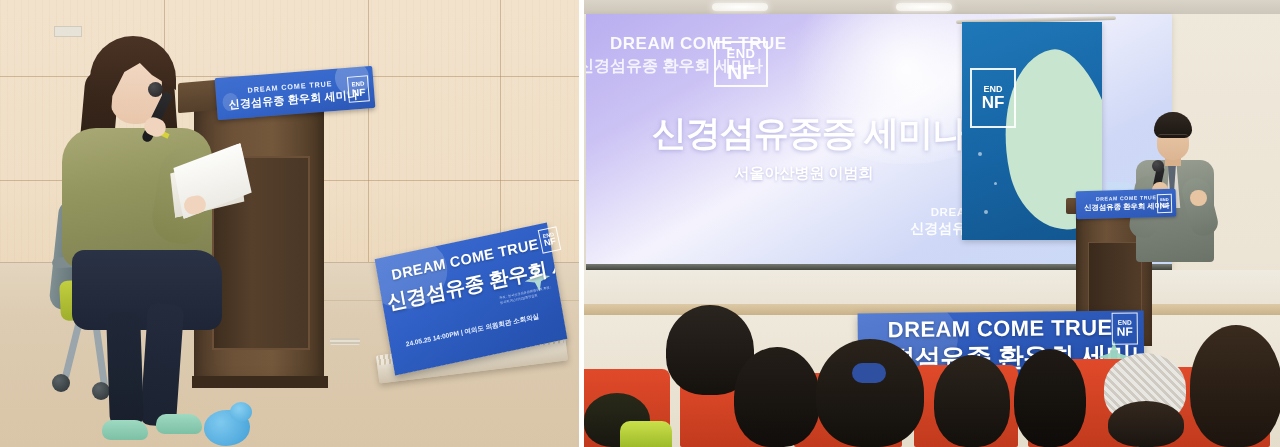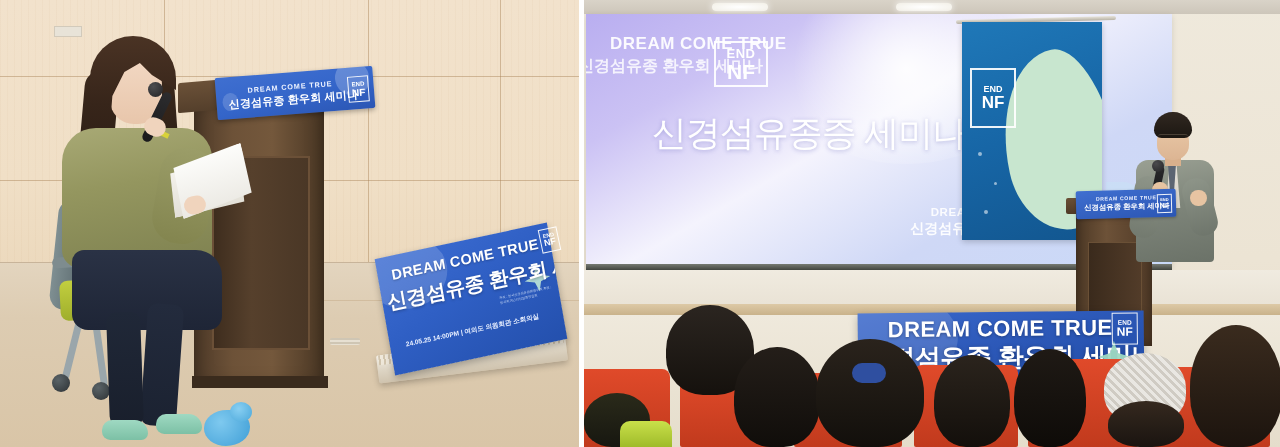--- a/index.html
+++ b/index.html
@@ -143,21 +143,21 @@
     background:linear-gradient(150deg,#b9aef0 0%,#cbc2f4 22%,#f4f3fd 46%,#cfd8f6 72%,#c9d9f7 100%);
     box-shadow:0 2px 6px rgba(0,0,0,.12);overflow:hidden;}
   .screenGlow{position:absolute;left:190px;top:-40px;width:260px;height:190px;border-radius:50%;
     background:radial-gradient(circle,rgba(255,255,255,.92),rgba(255,255,255,0) 70%);}
   .slHdrEn{position:absolute;left:24px;top:20px;font-size:17px;font-weight:800;letter-spacing:.5px;
     color:rgba(255,255,255,.93);white-space:nowrap;}
   .slHdrKr{position:absolute;left:-8px;top:42px;font-size:16px;font-weight:800;
     color:rgba(255,255,255,.82);white-space:nowrap;}
   .sl-logo{left:128px;top:27px;width:50px;height:42px;border-width:2.2px;}
   .sl-logo .e{font-size:13px;letter-spacing:.5px;} .sl-logo .n{font-size:21px;margin-top:1px;}
-  .slTitle{position:absolute;left:0;right:0;top:96px;text-align:center;font-size:35px;font-weight:400;
+  .slTitle{position:absolute;left:0;right:0;top:96px;text-align:center;font-size:35px;font-weight:700;
     letter-spacing:-1px;color:#ffffff;text-shadow:0 1px 4px rgba(110,110,190,.45);padding-right:140px;}
   .slSub{position:absolute;left:0;right:0;top:150px;text-align:center;font-size:15px;font-weight:700;
     color:#ffffff;text-shadow:0 1px 3px rgba(110,110,190,.4);padding-right:150px;}
   .slFootEn{position:absolute;right:118px;bottom:50px;font-size:11.5px;font-weight:800;letter-spacing:.6px;
     color:rgba(255,255,255,.9);}
   .slFootKr{position:absolute;right:100px;bottom:30px;font-size:14px;font-weight:800;
     color:rgba(255,255,255,.93);}
   .sf-logo{right:58px;bottom:28px;width:26px;height:32px;}
   .sf-logo .e{font-size:7px;} .sf-logo .n{font-size:12px;}
   .slSwoosh{position:absolute;right:30px;bottom:28px;width:36px;height:58px;
@@ -340,20 +340,21 @@
 
     <div class="screenR">
       <div class="screenGlow"></div>
       <div class="slHdrEn">DREAM COME TRUE</div>
       <div class="slHdrKr">신경섬유종 환우회 세미나</div>
       <div class="endnf sl-logo" style="position:absolute;">
         <span class="e">END</span>
         <span class="n">NF</span>
       </div>
       <div class="slTitle">신경섬유종증 세미나</div>
+      <div class="slSub">서울아산병원 이범희</div>
       <div class="slSwoosh"></div>
       <div class="slFootEn">DREAM COME TRUE</div>
       <div class="slFootKr">신경섬유종 환우회 세미나</div>
       <div class="endnf sf-logo" style="position:absolute;">
         <span class="e">END</span>
         <span class="n">NF</span>
       </div>
     </div>
     <div class="screenBar"></div>
 

